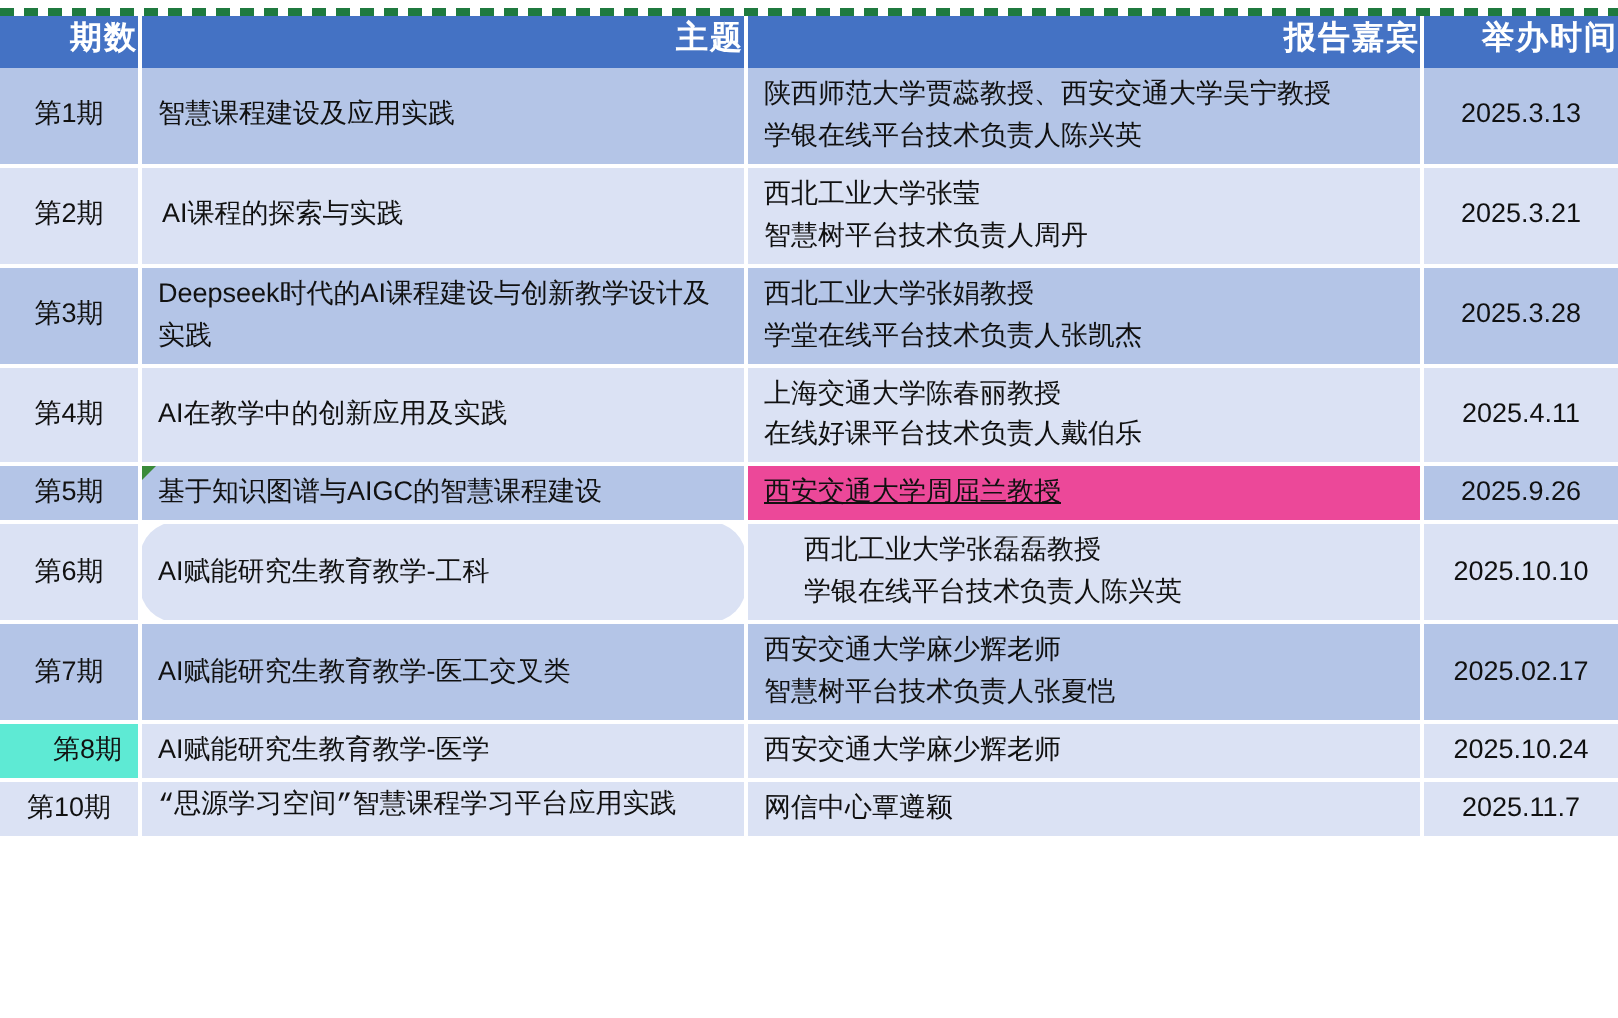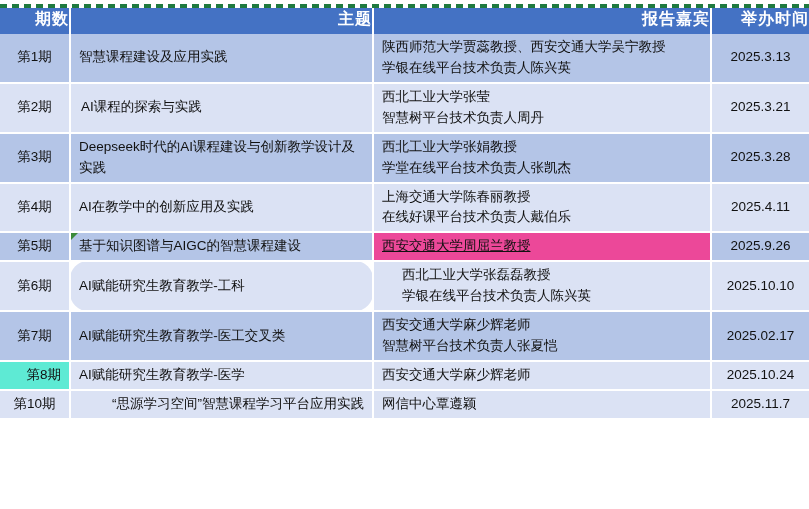--- a/index.html
+++ b/index.html
@@ -75,21 +75,21 @@
   tbody tr.band-light td { background: #dbe2f4; }
 
   td.cell-issue {
     text-align: center;
     white-space: nowrap;
   }
   td.cell-topic {
     text-align: left;
     position: relative;
   }
-  td.cell-topic.center-topic { text-align: right; }
+  td.cell-topic.center-topic { text-align: left; font-family: Liberation Mono, monospace; }
   td.cell-guest { text-align: left; }
   td.cell-date {
     text-align: center;
     white-space: nowrap;
   }
   .guest-line { display: block; }
 
   
   .green-marker {
     position: absolute;

